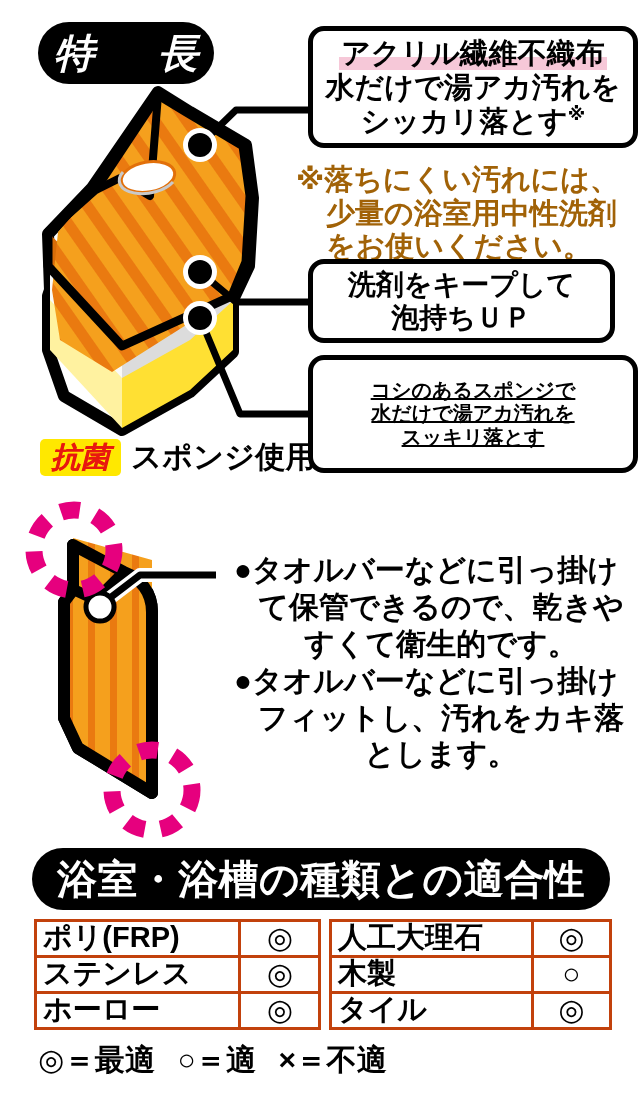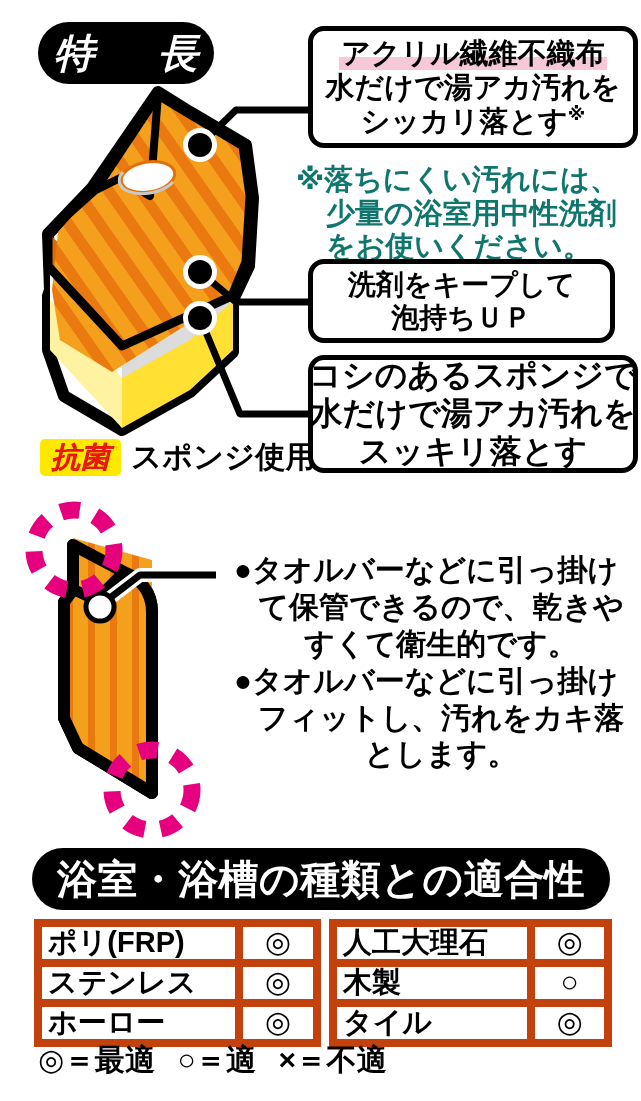--- a/index.html
+++ b/index.html
@@ -72,28 +72,28 @@
 
   #callout-acrylic { left: 308px; top: 26px;  width: 330px; height: 122px; font-size: 29px; }
   #callout-acrylic .hl {
     display: inline-block;
     background: linear-gradient(to bottom, rgba(0,0,0,0) 62%, #f6c8d8 62%, #f6c8d8 100%);
     padding: 0 2px;
   }
   #callout-acrylic .sup { font-size: 0.62em; vertical-align: super; }
 
   #callout-keep   { left: 308px; top: 259px; width: 307px; height: 84px;  font-size: 28px; }
-  #callout-koshi  { left: 308px; top: 355px; width: 330px; height: 118px; font-size: 32px; }
+  #callout-koshi  { left: 308px; top: 355px; width: 330px; height: 118px; font-size: 20px; text-decoration: underline; }
 
   
   #footnote {
     left: 296px;
     top: 163px;
     width: 345px;
-    color: #0f766e;
+    color: #a16207;
     font-size: 29px;
     font-weight: bold;
     line-height: 1.16;
     z-index: 4;
   }
   #footnote .line { display: block; white-space: nowrap; }
   #footnote .indent { padding-left: 30px; }
 
   
   #antibac-row {
@@ -137,21 +137,21 @@
   #hang-text .line.ind { padding-left: 30px; }
 
   
   .compat-table {
     position: absolute;
     border-collapse: collapse;
     table-layout: fixed;
     background: #fff;
   }
   .compat-table td {
-    border: 8px solid #c2410c;
+    border: 3px solid #c2410c;
     height: 36px;
     font-size: 29px;
     font-weight: bold;
     padding: 0 0 2px 6px;
     line-height: 1;
     box-sizing: border-box;
   }
   .compat-table td.mark {
     text-align: center;
     padding: 0 0 2px 0;

